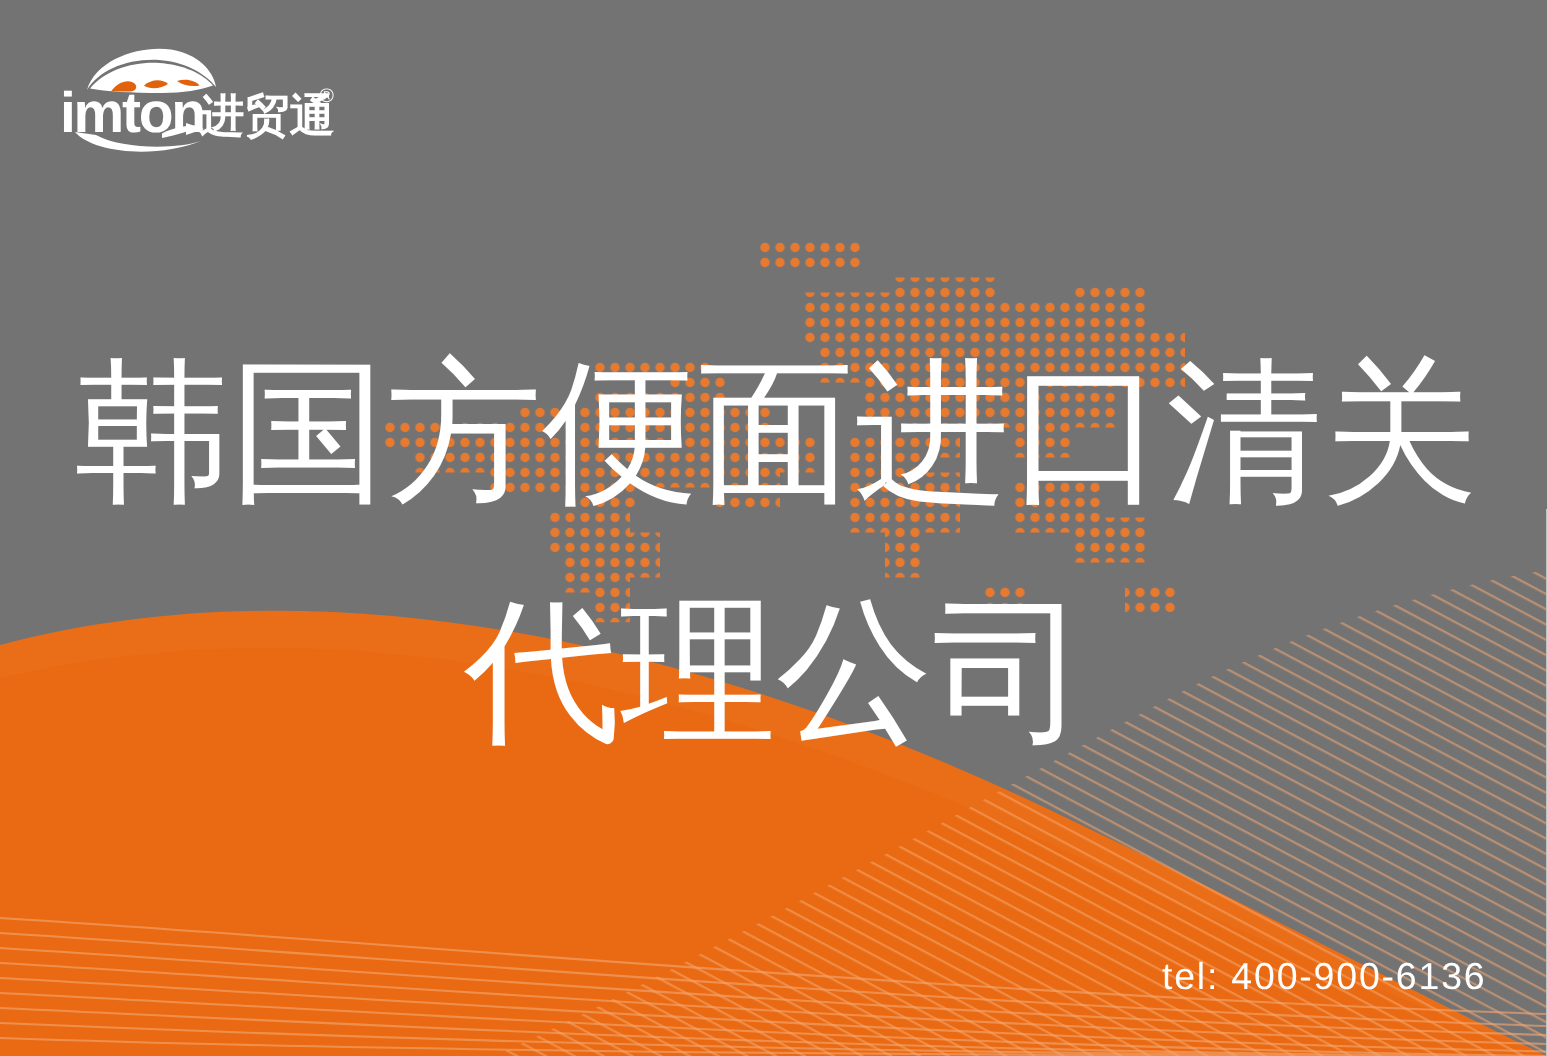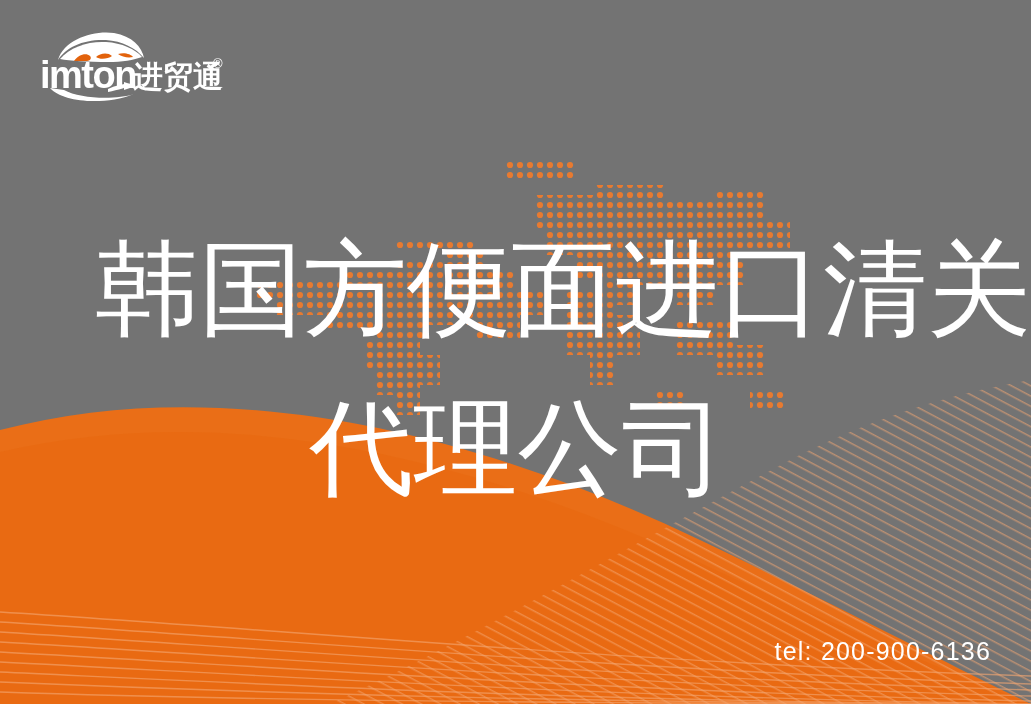--- a/index.html
+++ b/index.html
@@ -69,21 +69,21 @@
     font-family: "Liberation Sans", "DejaVu Sans", sans-serif;
     font-weight: 400;
     line-height: 1.18;
     letter-spacing: 0px;
     white-space: nowrap;
   }
   .headline-line {
     display: block;
     font-size: 104px;
   }
-  #headline-line-1 { padding-left: 4px; text-align: right; }
+  #headline-line-1 { padding-left: 4px; }
   #headline-line-2 { padding-left: 4px; margin-top: 36px; }
 
   
   #phone {
     position: absolute;
     right: 40px;
     bottom: 38px;
     z-index: 12;
     color: #ffffff;
     font-size: 25px;
@@ -192,15 +192,15 @@
         <path d="M86,52 L98,56 L86,60 Z"></path>
       </g>
     </svg>
   </div>
 
   <div id="headline">
     <span class="headline-line" id="headline-line-1">韩国方便面进口清关</span>
     <span class="headline-line" id="headline-line-2">代理公司</span>
   </div>
 
-  <div id="phone">tel: 200-900-6136</div>
+  <div id="phone">tel: 400-900-6136</div>
 
 </div>
 
 </body></html>

